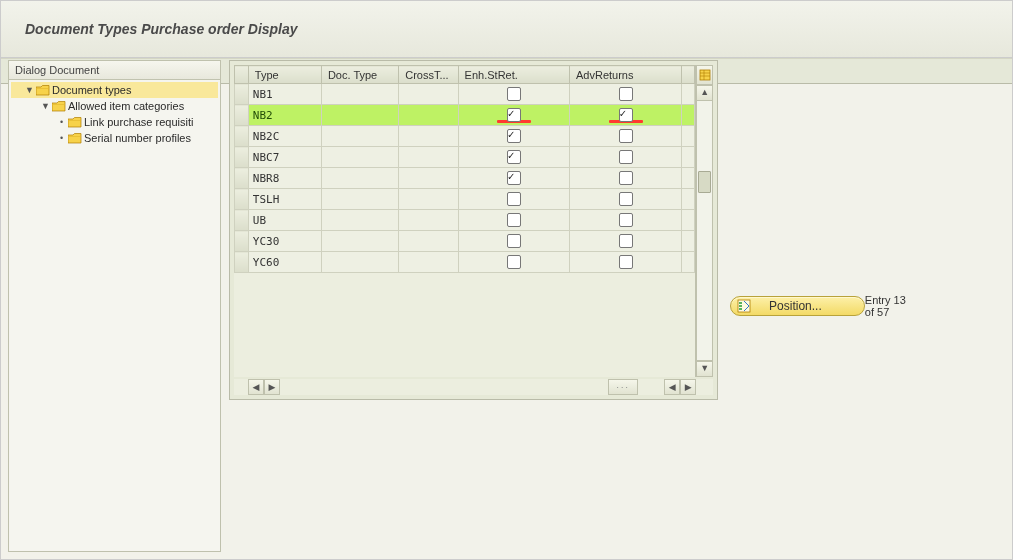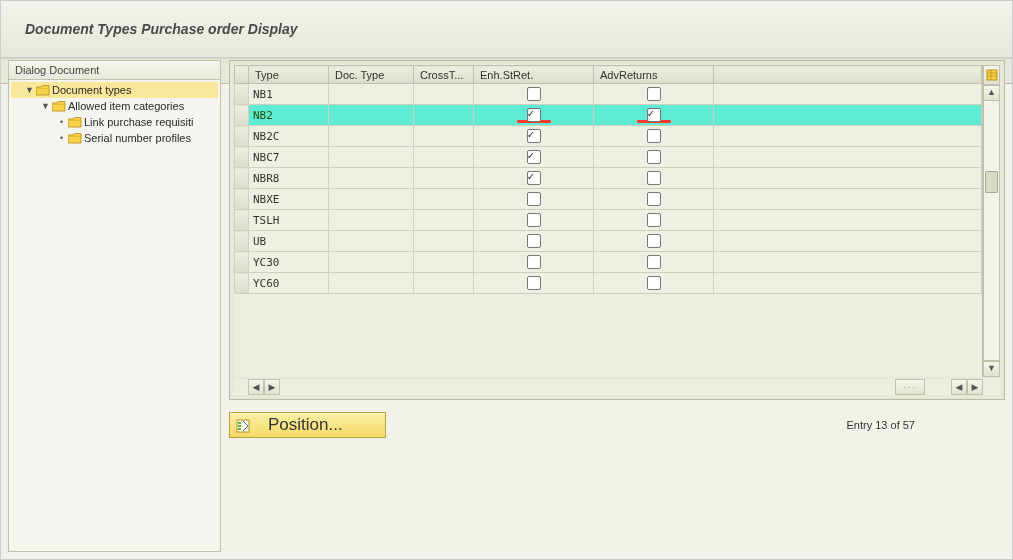--- a/index.html
+++ b/index.html
@@ -102,21 +102,20 @@
   }
   .folder.open svg path.body { fill: #f7d24a; }
   .tree-label {
     color: #2a2a2a;
   }
 
   
   .right-wrap {
     flex: 1;
     display: flex;
-    flex-direction: column;
     gap: 12px;
   }
 
   
   .table-frame {
     background: #e6e9d7;
     border: 1px solid #b9bba8;
     padding: 4px;
     height: 330px;
     display: flex;
@@ -149,21 +148,21 @@
     border: 1px solid #cfd1bf;
     padding: 0 4px;
     font-family: "Lucida Console", Monaco, monospace;
     font-size: 11px;
     color: #333;
     height: 21px;
     background: #eef0e3;
     box-sizing: border-box;
   }
   tr.selrow td {
-    background: #5eead4;
+    background: #bef264;
     color: #234e08;
   }
   .row-marker {
     width: 14px;
     background: linear-gradient(#eceedf, #dbdecb) !important;
     border-right: 1px solid #bfc1ad;
   }
   .col-type   { width: 80px; }
   .col-doc    { width: 85px; }
   .col-cross  { width: 60px; }
@@ -269,23 +268,23 @@
     display: flex;
     align-items: center;
   }
   .pos-btn {
     display: inline-flex;
     align-items: center;
     gap: 18px;
     padding: 2px 42px 2px 6px;
     background: linear-gradient(#fdf0a8, #f3da66);
     border: 1px solid #b8a23a;
-    border-radius: 0;
+    border-radius: 10px;
     box-shadow: inset 0 1px 0 #fff8cc;
-    font-size: 17px;
+    font-size: 12px;
     color: #333;
   }
   .pos-btn .pos-icon {
     width: 14px; height: 14px;
     display:inline-block;
   }
   .entry-text {
     margin-left: auto;
     margin-right: 90px;
     font-size: 11px;
@@ -435,29 +434,20 @@
                   <td class="row-marker"></td>
                   <td class="col-type">NBR8</td>
                   <td class="col-doc"></td>
                   <td class="col-cross"></td>
                   <td class="col-enh" style="text-align: center;"><span class="cb ck"></span></td>
                   <td class="col-adv" style="text-align: center;"><span class="cb"></span></td>
                   <td></td>
                 </tr>
                 <tr>
                   <td class="row-marker"></td>
-                  <td class="col-type">NBXE</td>
-                  <td class="col-doc"></td>
-                  <td class="col-cross"></td>
-                  <td class="col-enh" style="text-align: center;"><span class="cb"></span></td>
-                  <td class="col-adv" style="text-align: center;"><span class="cb"></span></td>
-                  <td></td>
-                </tr>
-                <tr>
-                  <td class="row-marker"></td>
                   <td class="col-type">TSLH</td>
                   <td class="col-doc"></td>
                   <td class="col-cross"></td>
                   <td class="col-enh" style="text-align: center;"><span class="cb"></span></td>
                   <td class="col-adv" style="text-align: center;"><span class="cb"></span></td>
                   <td></td>
                 </tr>
                 <tr>
                   <td class="row-marker"></td>
                   <td class="col-type">UB</td>

